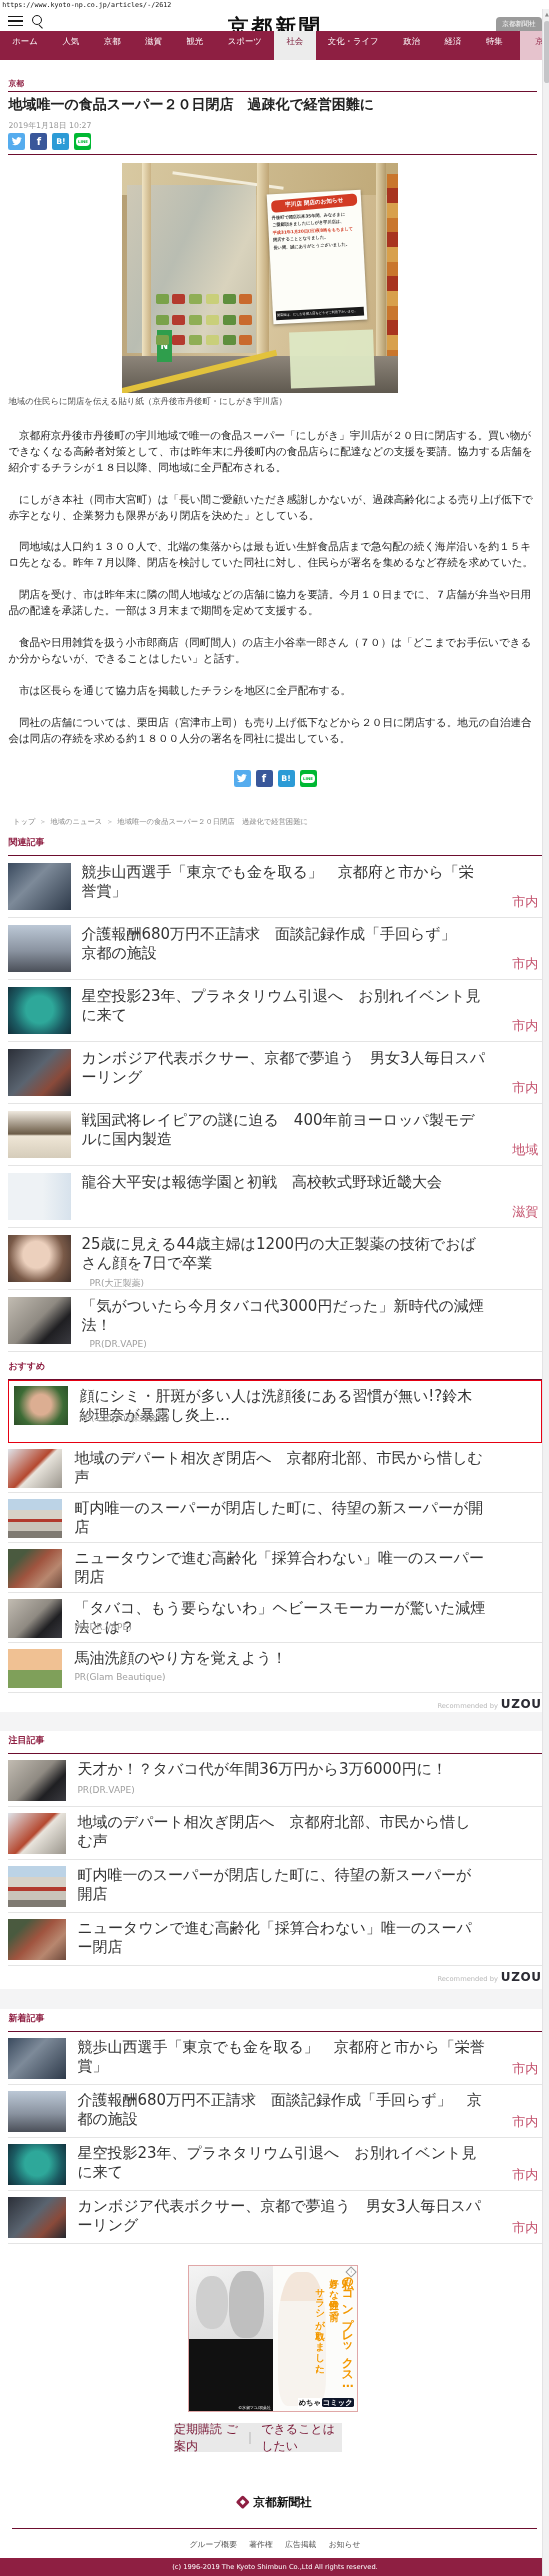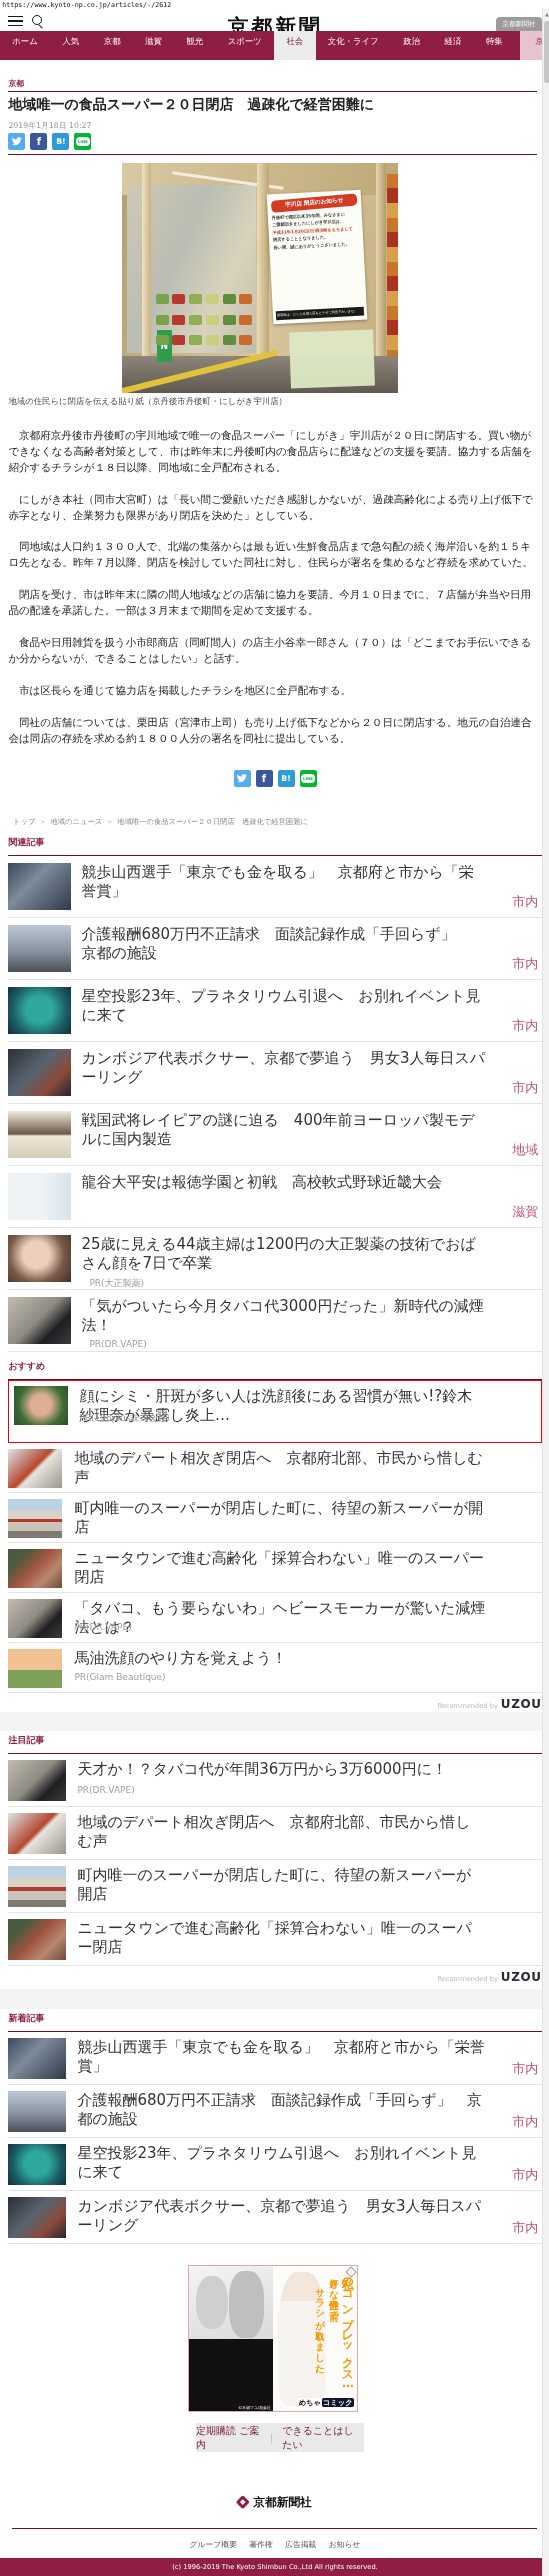--- a/index.html
+++ b/index.html
@@ -142,22 +142,22 @@
   #ad-col0{right:2.2px;top:3.4px;font-size:11.7px;}
   #ad-col1{right:17px;top:5.6px;font-size:9.5px;}
   #ad-col2{right:31px;top:14.5px;font-size:9.5px;}
   #ad-info{position:absolute;right:1.7px;top:1.7px;width:6.2px;height:6.2px;border:0.6px solid #999;color:#999;font-size:4.5px;
          text-align:center;line-height:6.2px;transform:rotate(45deg);background:#fff;}
   #ad-info span{display:block;transform:rotate(-45deg);}
   #ad-brand{position:absolute;right:2.2px;bottom:2.2px;font-size:7.3px;font-weight:bold;color:#111;background:#fff;padding:0.6px 1.1px;}
   #ad-brand .brand-pink{color:#fff;background:#0f172a;border-radius:1.7px;padding:0 1.1px;margin-left:0.6px;}
 
   
-  #sub-box{left:196px;top:2423px;width:168px;height:29px;background:#e9e9e9;display:flex;align-items:center;justify-content:center;
-         font-size:10px;color:#7a1a38;gap:5.6px;}
+  #sub-box{left:174px;top:2423px;width:168px;height:29px;background:#e9e9e9;display:flex;align-items:center;justify-content:center;
+         font-size:12px;color:#7a1a38;gap:5.6px;}
   #sub-box .sub-sep{color:#aaa;}
   #sub-box span{cursor:pointer;}
   #company{left:0;top:2495px;width:550px;text-align:center;font-size:11.7px;font-weight:bold;color:#111;}
   #company .mark{display:inline-block;width:9.5px;height:9.5px;background:#8e1f42;transform:rotate(45deg);
          border-radius:1.7px;margin-right:5.6px;position:relative;top:0.6px;}
   #company .mark::after{content:"";position:absolute;left:2.8px;top:2.8px;width:3.9px;height:3.9px;background:#fff;transform:rotate(0deg);}
   #footer-line{left:12.3px;top:2528px;width:525px;border-top:1.1px solid #6d0d2e;}
   #footer-links{left:0;top:2539px;width:550px;text-align:center;font-size:7.8px;color:#555;}
   #footer-links span{margin:0 6.2px;cursor:pointer;}
   #copy-bar{left:0;top:2558px;width:550px;height:18px;background:#8e1f42;color:#fff;font-size:6.7px;

